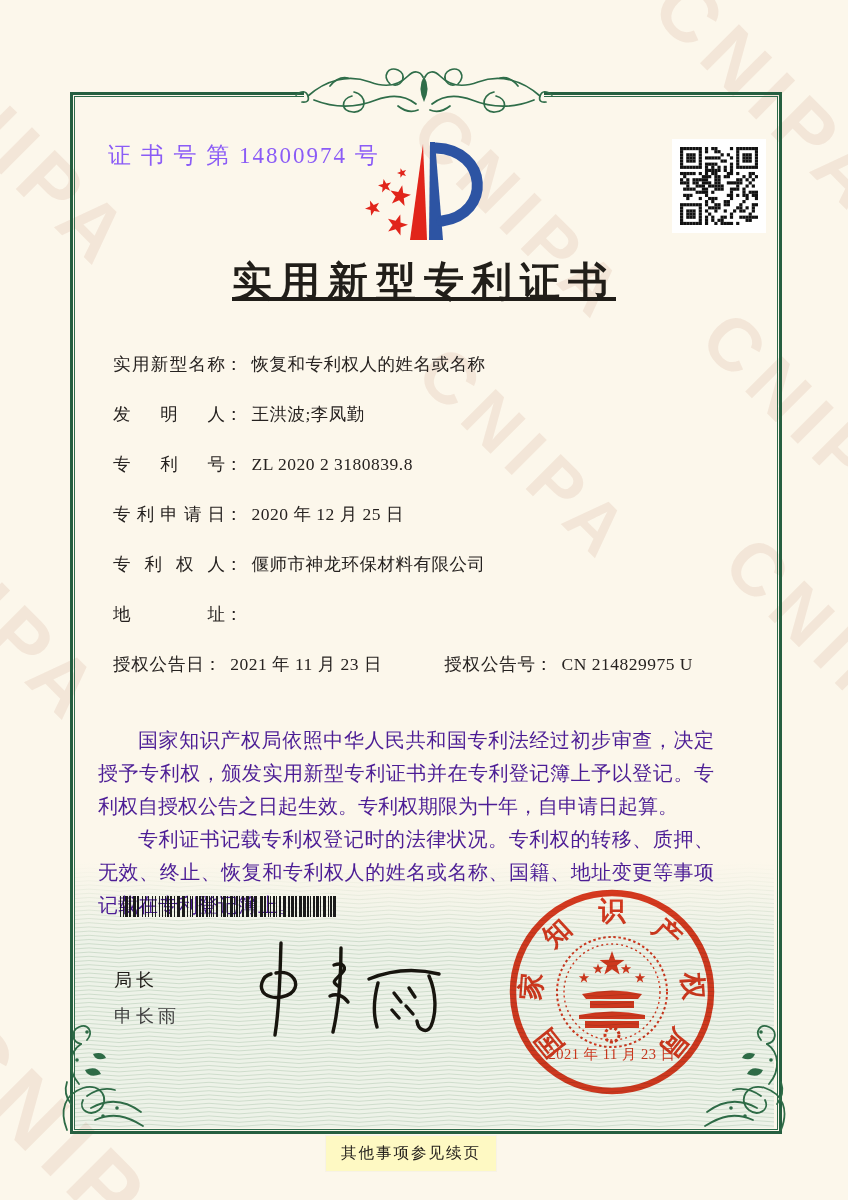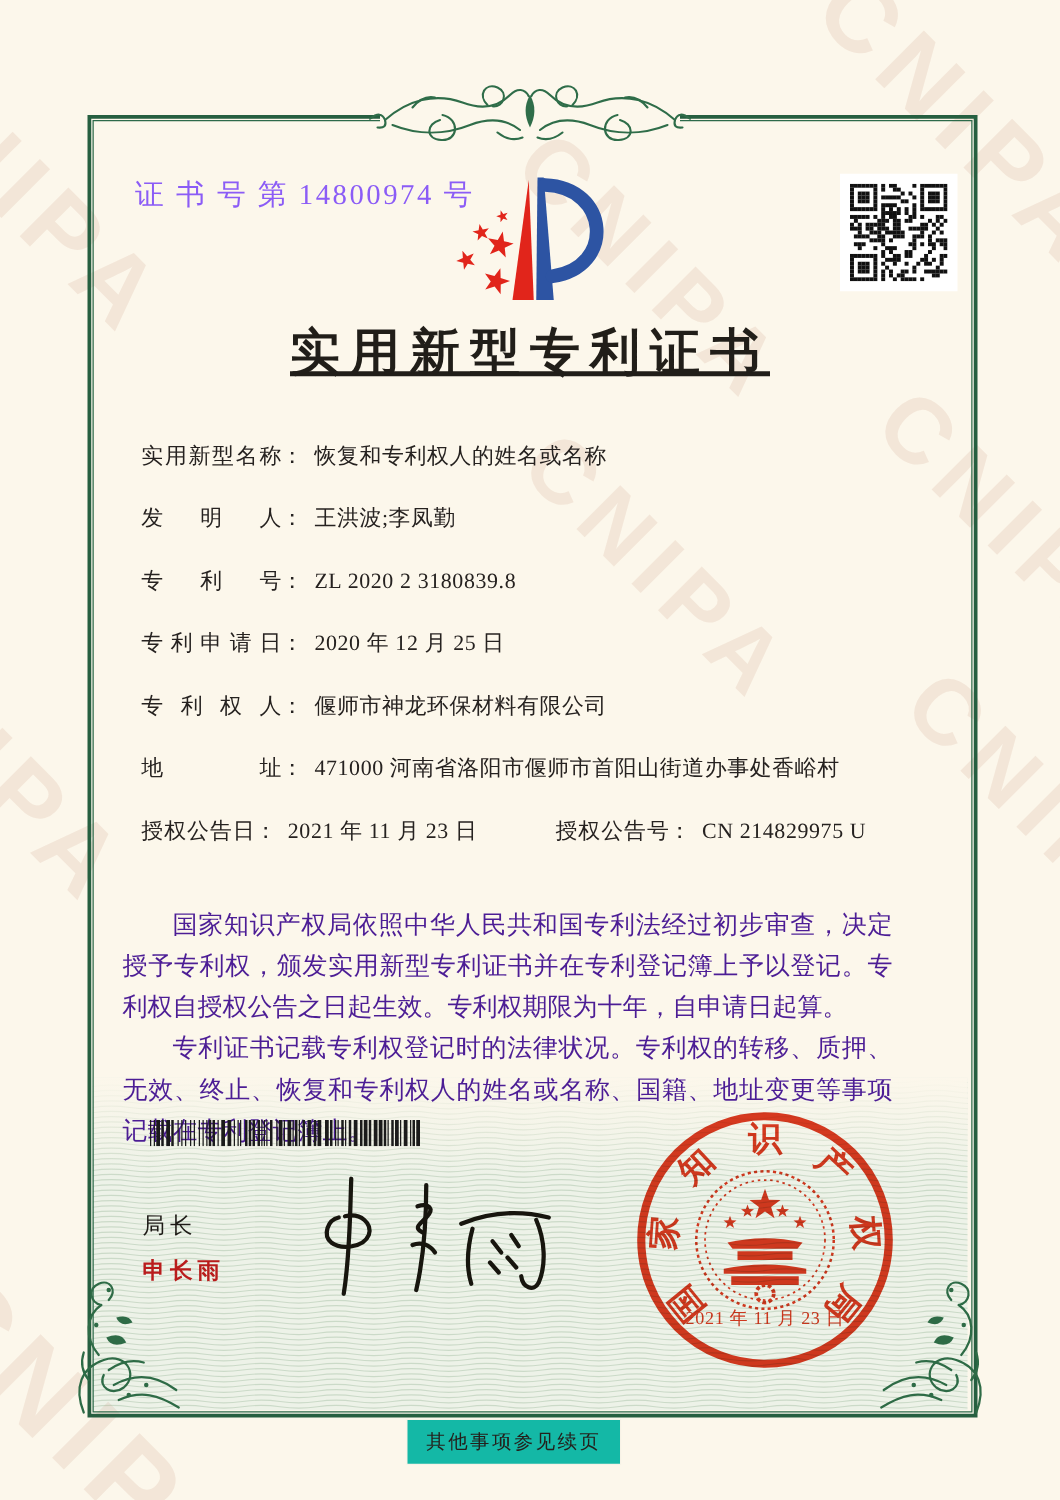--- a/index.html
+++ b/index.html
@@ -45,26 +45,26 @@
   
   .body-text{position:absolute;left:98px;top:692px;width:616px;z-index:3;font-size:20px;
              line-height:33px;text-align:justify;color:#4c1d95;margin-top:32px;}
   .body-text p{margin:0;text-indent:2em;}
 
   
   .barcode{position:absolute;left:120px;top:896px;z-index:3;}
   .signer-title{position:absolute;left:114px;top:968px;z-index:3;font-size:18px;letter-spacing:4px;
                 font-family:Liberation Mono, monospace;color:#1d1a16;}
   .signer-name{position:absolute;left:114px;top:1004px;z-index:3;font-size:18px;letter-spacing:4px;
-               font-family:"Liberation Sans",sans-serif;color:#b91c1c;font-weight:bold;}
+               font-family:"Liberation Sans",sans-serif;color:#404040;}
   .signature{position:absolute;left:243px;top:936px;z-index:3;}
   .seal{position:absolute;left:504px;top:884px;z-index:4;mix-blend-mode:multiply;opacity:.94;}
   .page-info{position:absolute;left:60px;width:700px;top:1096px;z-index:3;text-align:center;
              font-size:15px;letter-spacing:1px;color:#24201c;}
-  .note{position:absolute;left:326px;top:1136px;z-index:3;background:#14b8a6;padding:7px 15px;
+  .note{position:absolute;left:326px;top:1136px;z-index:3;background:#fef9c3;padding:7px 15px;
         font-size:15.5px;letter-spacing:2px;color:#24201c;box-shadow:0 0 0 1px rgba(0,0,0,0.02);}
   svg{display:block;}
 </style>
 </head>
 <body>
 
 <div class="page">
 
   <div class="band">
     <svg id="waves" width="700" height="266">
@@ -566,21 +566,20 @@
         <span class="fv">2020 年 12 月 25 日</span>
     </div>
     <div class="frow">
       <span class="fl">专利权人</span>
         <span class="colon">：</span>
         <span class="fv">偃师市神龙环保材料有限公司</span>
     </div>
     <div class="frow">
       <span class="fl">地址</span>
         <span class="colon">：</span>
-        <span class="fv">471000 河南省洛阳市偃师市首阳山街道办事处香峪村</span>
     </div>
     <div class="frow">
       <span class="fl">授权公告日</span>
         <span class="colon">：</span>
         <span class="fv fv-fixed">2021 年 11 月 23 日</span>
       <span class="fl grant-gap">授权公告号</span>
         <span class="colon">：</span>
         <span class="fv">CN 214829975 U</span>
     </div>
   </div>

